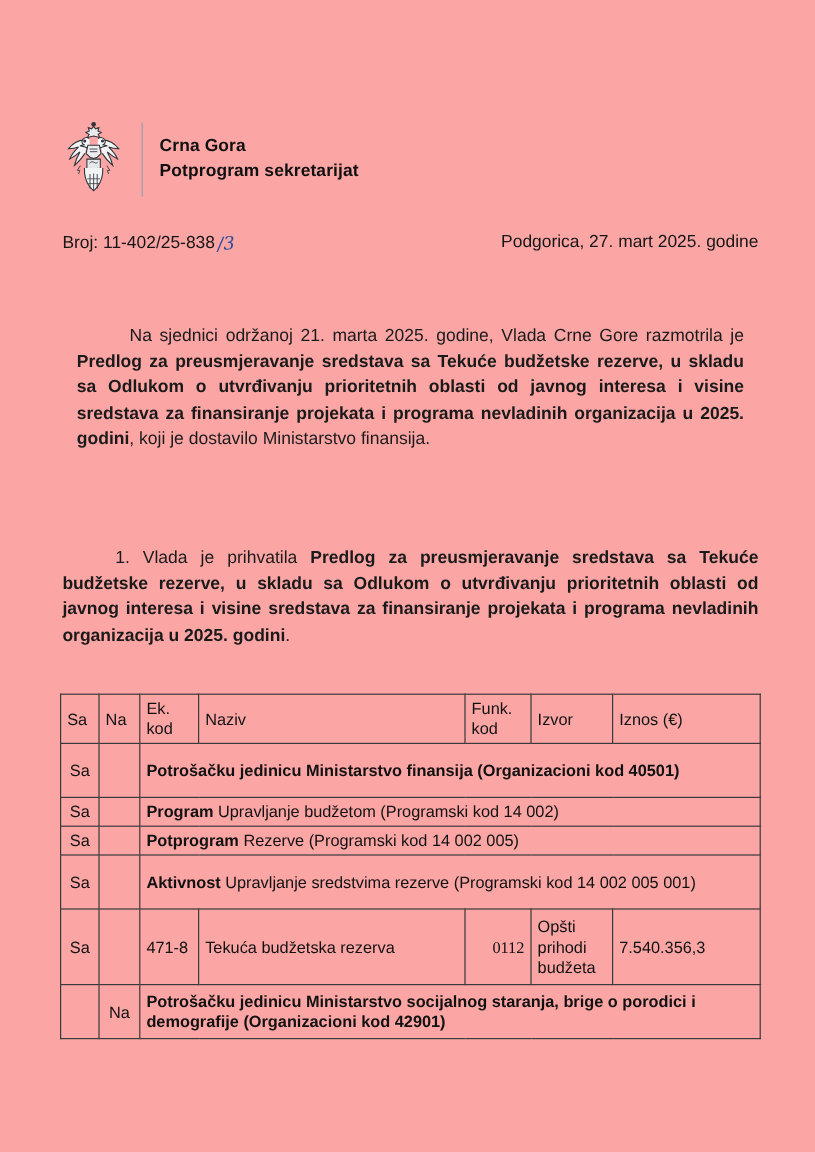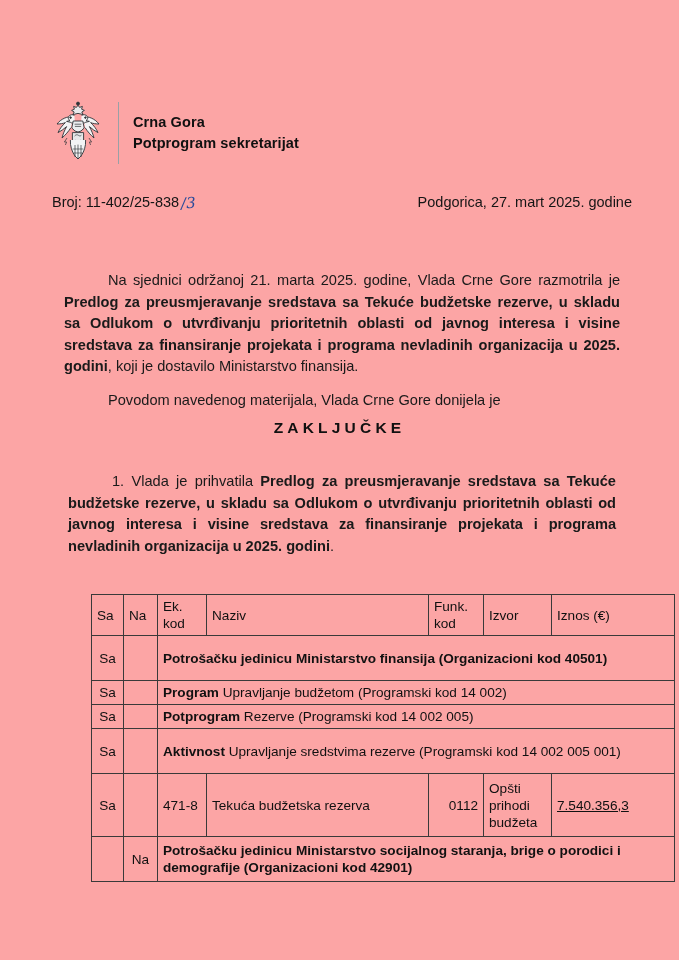--- a/index.html
+++ b/index.html
@@ -118,29 +118,28 @@
 
   .body-text-2 {
     position: absolute;
     left: 52px;
     top: 455px;
     width: 580px;
     font-size: 14.6px;
     line-height: 21.5px;
     text-align: justify;
   }
-  .body-text-2 p { margin: 16px; text-indent: 44px; }
+  .body-text-2 p { margin: 0; text-indent: 44px; }
 
   
   .tbl-wrap {
     position: absolute;
     left: 50px;
-    top: 594px;
+    top: 578px;
     width: 583px;
-    margin-left: 41px;
   }
   table.budget {
     border-collapse: collapse;
     width: 583px;
     table-layout: fixed;
     font-size: 13.6px;
     color: #111;
   }
   table.budget td, table.budget th {
     border: 1px solid #3a3a3a;
@@ -153,24 +152,24 @@
   table.budget th { text-align: left; }
   col.c-sa { width: 32px; }
   col.c-na { width: 34px; }
   col.c-ek { width: 49px; }
   col.c-naziv { width: 222px; }
   col.c-funk { width: 55px; }
   col.c-izvor { width: 68px; }
   col.c-iznos { width: 123px; }
 
   .cell-center { text-align: center; }
-  .cell-right { text-align: right; }
+  .cell-right { text-align: right; font-family: Liberation Serif, serif; }
   .row-tall td { height: 38px; }
   .row-amount td { height: 56px; }
-  .nowrap-amt { white-space: nowrap; text-decoration: underline; }
+  .nowrap-amt { white-space: nowrap; }
 </style>
 </head>
 <body>
 
 <div class="page">
 
   <div class="letterhead">
     <svg class="emblem" viewBox="0 0 52 66" aria-hidden="true">
       <g fill="none" stroke="#2e3338" stroke-width="0.9">
 
@@ -210,24 +209,22 @@
   <div class="meta-row">
     <div class="broj">
       <span>Broj: 11-402/25-838</span>
       <span class="hand">/3</span>
     </div>
     <div class="place-date">Podgorica, 27. mart 2025. godine</div>
   </div>
 
   <div class="body-text">
     <p><span>Na sjednici održanoj 21. marta 2025. godine, Vlada Crne Gore razmotrila je </span><b>Predlog za preusmjeravanje sredstava sa Tekuće budžetske rezerve, u skladu sa Odlukom o utvrđivanju prioritetnih oblasti od javnog interesa i visine sredstava za finansiranje projekata i programa nevladinih organizacija u 2025. godini</b><span>, koji je dostavilo Ministarstvo finansija.</span></p>
-    <p>Povodom navedenog materijala, Vlada Crne Gore donijela je</p>
-  </div>
-
-  <div class="heading">ZAKLJUČKE</div>
+  </div>
+
 
   <div class="body-text-2">
     <p><span>1. Vlada je prihvatila </span><b>Predlog za preusmjeravanje sredstava sa Tekuće budžetske rezerve, u skladu sa Odlukom o utvrđivanju prioritetnih oblasti od javnog interesa i visine sredstava za finansiranje projekata i programa nevladinih organizacija u 2025. godini</b><span>.</span></p>
   </div>
 
   <div class="tbl-wrap">
     <table class="budget">
       <colgroup>
         <col class="c-sa">
           <col class="c-na">

